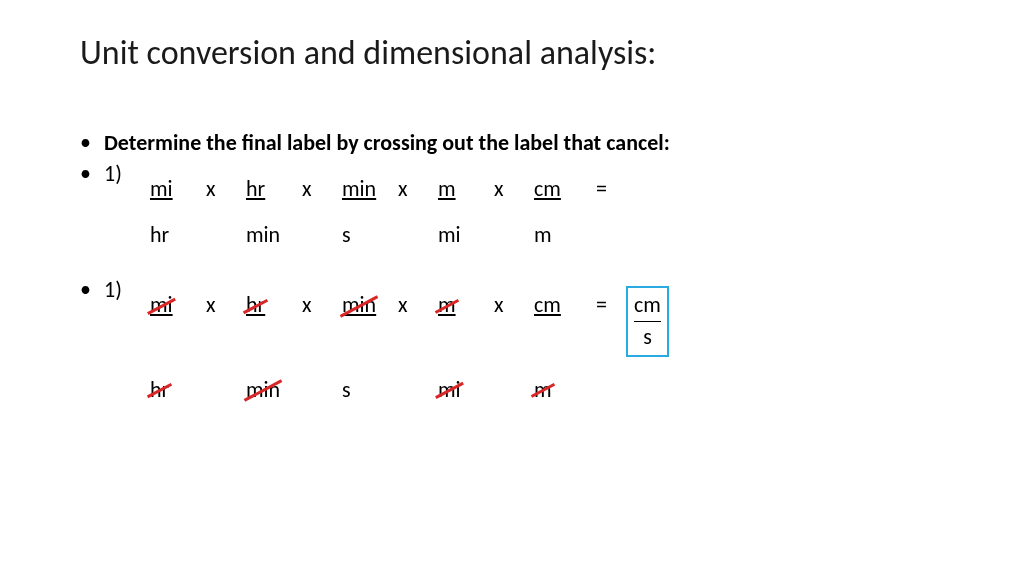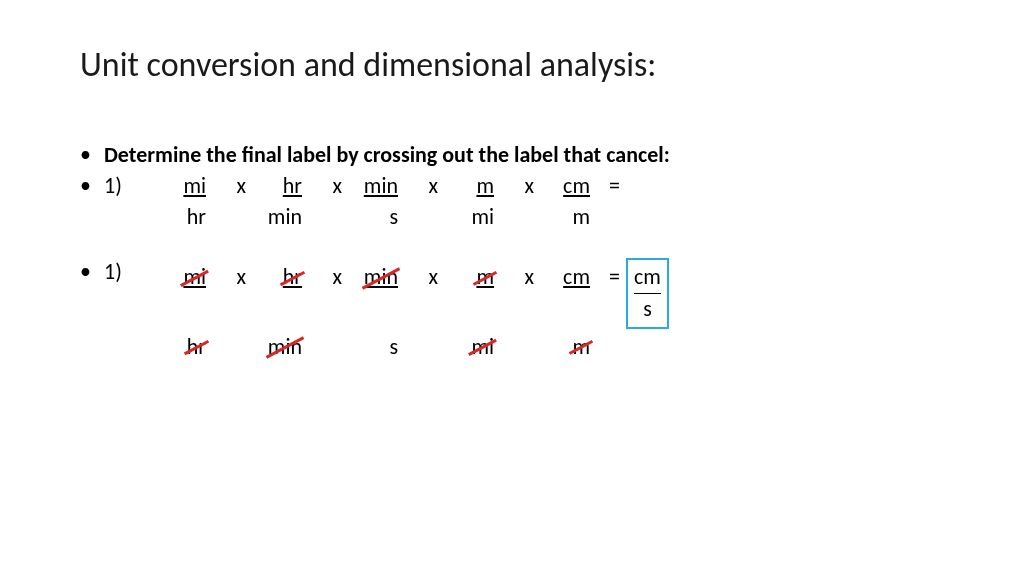--- a/index.html
+++ b/index.html
@@ -6,21 +6,21 @@
     margin: 0;
     padding: 0;
     width: 1024px;
     height: 576px;
     font-family: Calibri, "Segoe UI", Arial, sans-serif;
     background: #fff;
     color: #000;
   }
   .slide {
     box-sizing: border-box;
-    padding: 44px 80px 0 80px;
+    padding: 32px 80px 0 80px;
   }
   .title {
     font-size: 34px;
     font-weight: 400;
     color: #1a1a1a;
     margin-bottom: 56px;
   }
   .line {
     display: flex;
     align-items: flex-start;
@@ -38,21 +38,22 @@
   .pnum {
     display: inline-block;
     width: 46px;
   }
   .cells {
     display: flex;
     align-items: baseline;
   }
   .col {
     display: inline-block;
-    text-align: right;
+    text-align: left;
+    margin-top: 15px;
   }
   .c-unit { width: 56px; }
   .c-op   { width: 40px; }
   .c-s    { width: 24px; }
   .u { text-decoration: underline; }
   .denomrow { margin-top: 0; margin-bottom: 28px; }
   .denomrow .bullet { visibility: hidden; }
   .denomrow .pnum   { visibility: hidden; }
   .denomrow .c-op   { visibility: hidden; }
   .strike {

